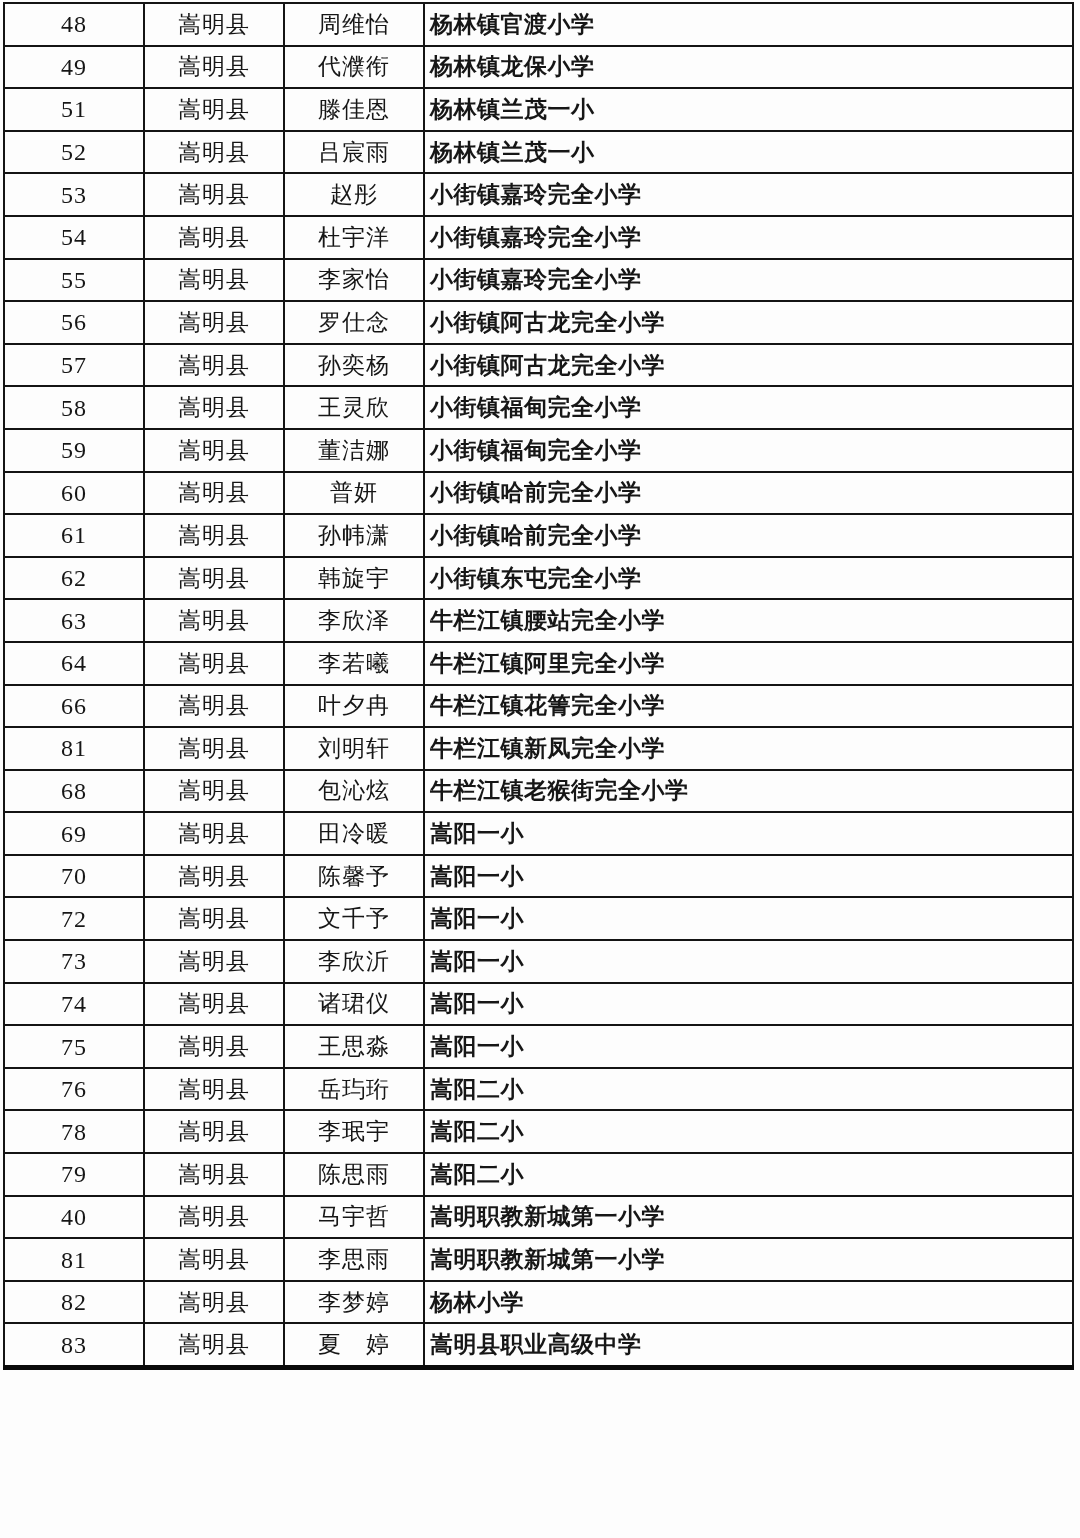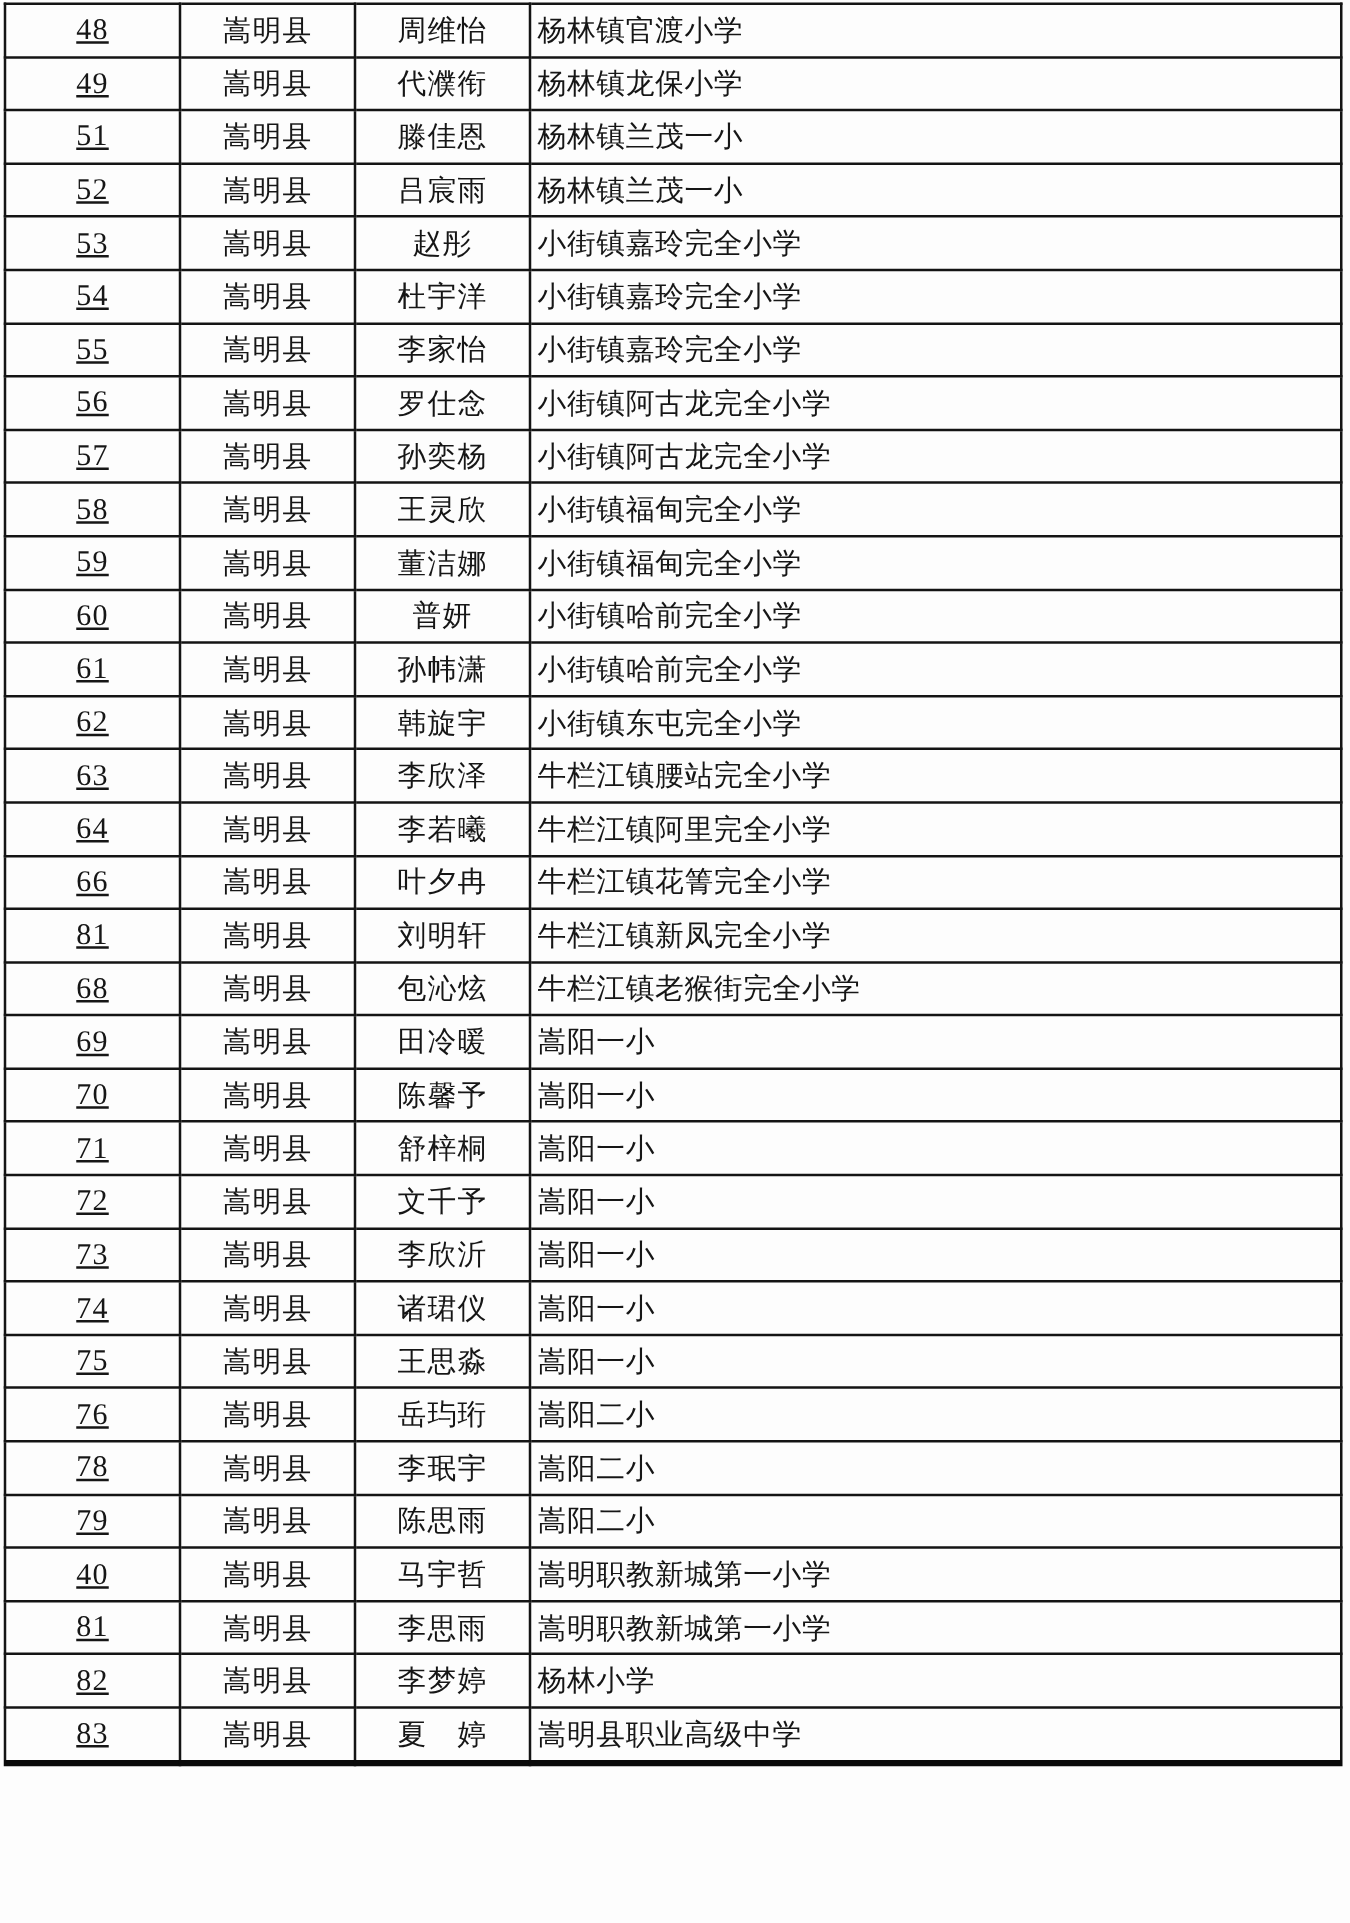--- a/index.html
+++ b/index.html
@@ -34,26 +34,26 @@
     color: #161616;
     text-align: center;
     vertical-align: middle;
     white-space: nowrap;
     overflow: hidden;
     line-height: 1;
   }
   table.roster td.col-no {
     font-size: 24px;
     letter-spacing: 1px;
-    text-decoration: underline;
   }
   table.roster td.col-school {
     text-align: left;
     padding-left: 5px;
     letter-spacing: 0.5px;
+    font-weight: bold;
   }
   table.roster td.col-county,
   table.roster td.col-name {
     letter-spacing: 1px;
   }
 </style>
 </head>
 <body>
 
 <div class="page">
@@ -185,26 +185,20 @@
     <td class="col-name">田冷暖</td>
     <td class="col-school">嵩阳一小</td>
   </tr>
         <tr>
     <td class="col-no">70</td>
     <td class="col-county">嵩明县</td>
     <td class="col-name">陈馨予</td>
     <td class="col-school">嵩阳一小</td>
   </tr>
         <tr>
-    <td class="col-no">71</td>
-    <td class="col-county">嵩明县</td>
-    <td class="col-name">舒梓桐</td>
-    <td class="col-school">嵩阳一小</td>
-  </tr>
-        <tr>
     <td class="col-no">72</td>
     <td class="col-county">嵩明县</td>
     <td class="col-name">文千予</td>
     <td class="col-school">嵩阳一小</td>
   </tr>
         <tr>
     <td class="col-no">73</td>
     <td class="col-county">嵩明县</td>
     <td class="col-name">李欣沂</td>
     <td class="col-school">嵩阳一小</td>

